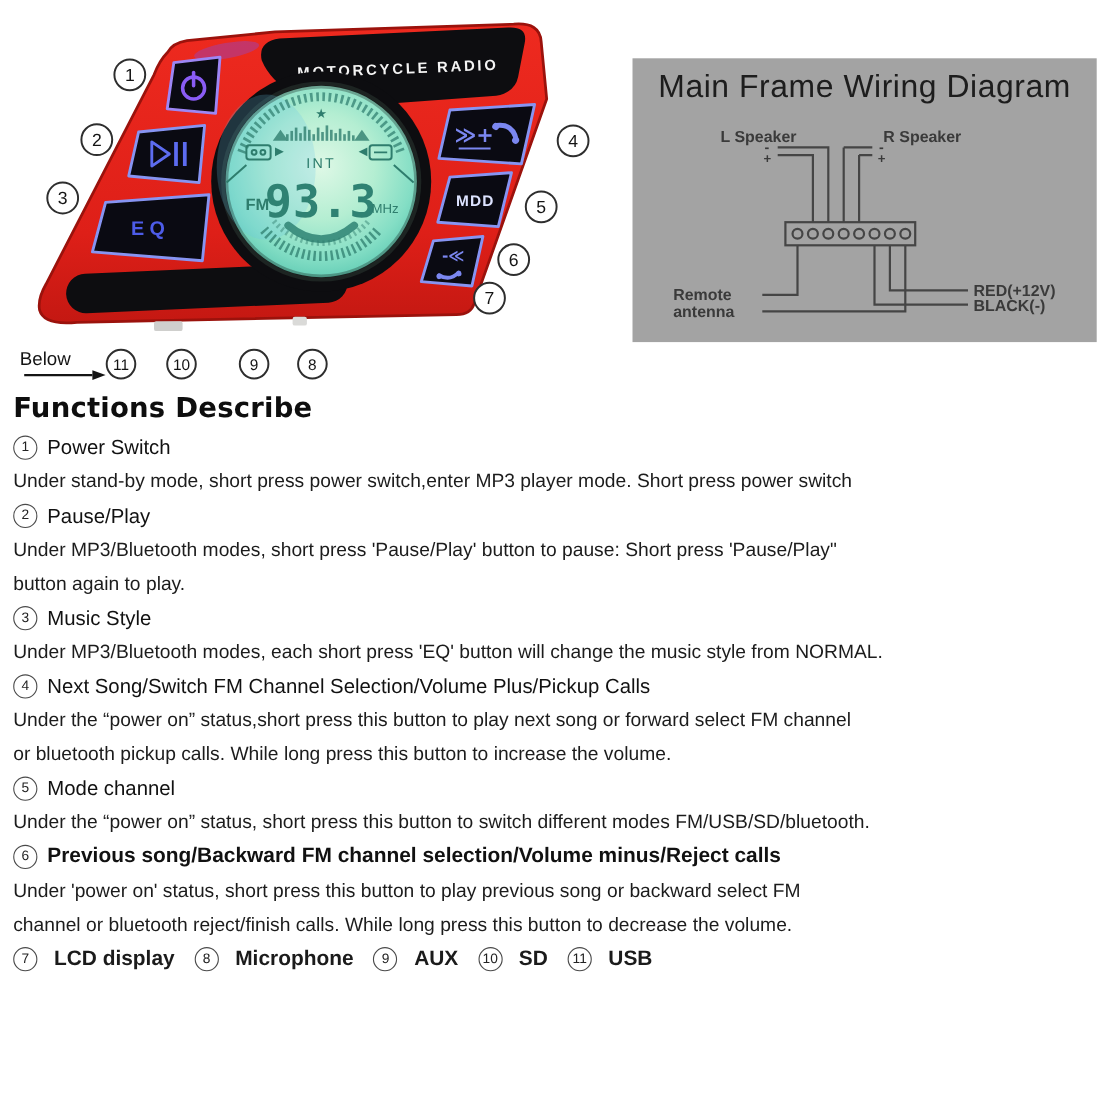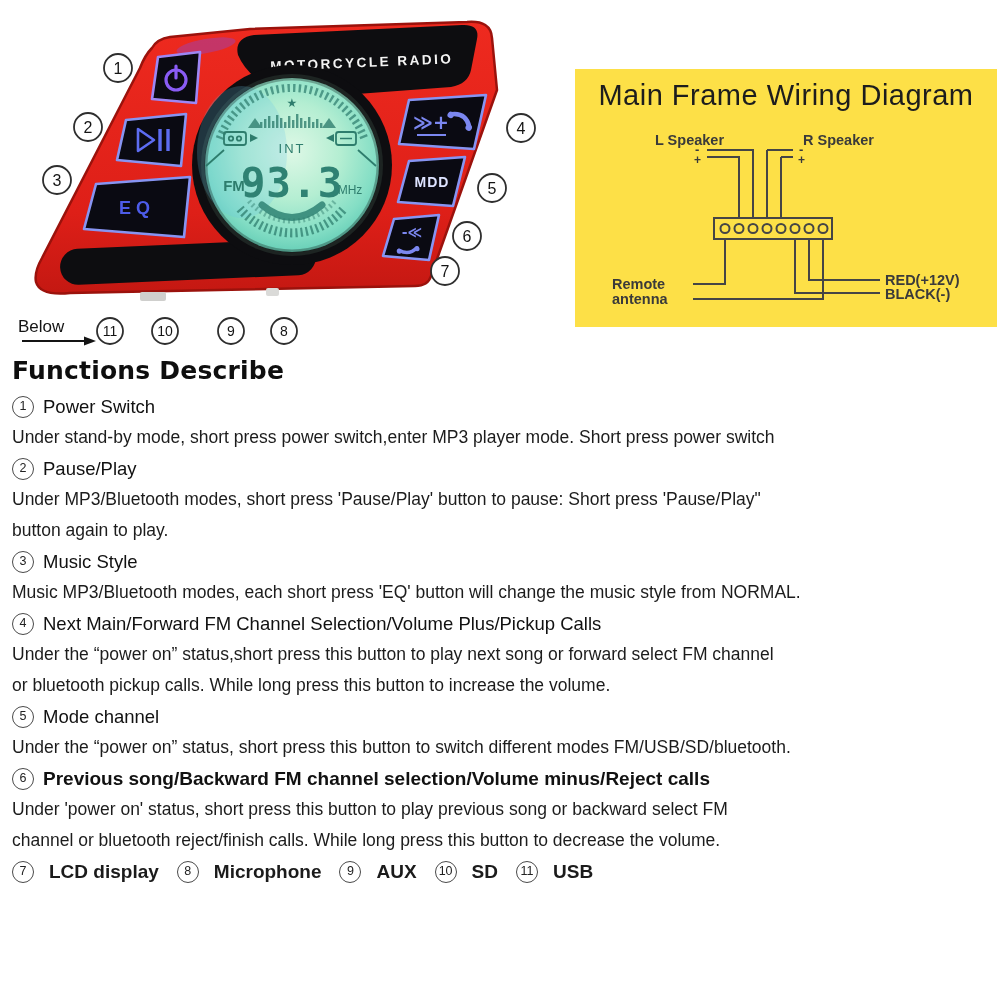--- a/index.html
+++ b/index.html
@@ -2,22 +2,22 @@
 <html><head>
 <meta charset="utf-8">
 <style>
   html,body{margin:0;padding:0;}
   body{
     width:1000px;height:1000px;background:#ffffff;position:relative;
     font-family:"Liberation Sans",sans-serif;color:#1b1b1b;overflow:hidden;
   }
   .device-wrap{position:absolute;left:10px;top:10px;width:570px;height:345px;}
   .wiring-panel{
-    position:absolute;left:575px;top:69px;width:422px;height:258px;
-    background:#fde047;
+    position:absolute;left:575px;top:53px;width:422px;height:258px;
+    background:#a3a3a3;
   }
   .wiring-title{
     margin-top:10px;text-align:center;font-size:29px;font-weight:500;
     color:#1d1d1d;letter-spacing:.5px;white-space:nowrap;
   }
   .wiring-svg{position:absolute;left:0;top:60px;}
   .functions{position:absolute;left:12px;top:356px;width:952px;}
   .fn-heading{
     font-family:"DejaVu Sans",sans-serif;font-weight:bold;font-size:25px;
     color:#0e0e0e;margin:0 0 6px 0;letter-spacing:.2px;
@@ -283,27 +283,27 @@
     </div>
     <div class="fn-body">Under MP3/Bluetooth modes, short press 'Pause/Play' button to pause: Short press 'Pause/Play"</div>
     <div class="fn-body">button again to play.</div>
   </div>
 
   <div>
     <div class="fn-title">
       <span class="cnum">3</span>
       <span>Music Style</span>
     </div>
-    <div class="fn-body">Music MP3/Bluetooth modes, each short press 'EQ' button will change the music style from NORMAL.</div>
+    <div class="fn-body">Under MP3/Bluetooth modes, each short press 'EQ' button will change the music style from NORMAL.</div>
   </div>
 
   <div>
     <div class="fn-title">
       <span class="cnum">4</span>
-      <span>Next Main/Forward FM Channel Selection/Volume Plus/Pickup Calls</span>
+      <span>Next Song/Switch FM Channel Selection/Volume Plus/Pickup Calls</span>
     </div>
     <div class="fn-body">Under the “power on” status,short press this button to play next song or forward select FM channel</div>
     <div class="fn-body">or bluetooth pickup calls. While long press this button to increase the volume.</div>
   </div>
 
   <div>
     <div class="fn-title">
       <span class="cnum">5</span>
       <span>Mode channel</span>
     </div>

